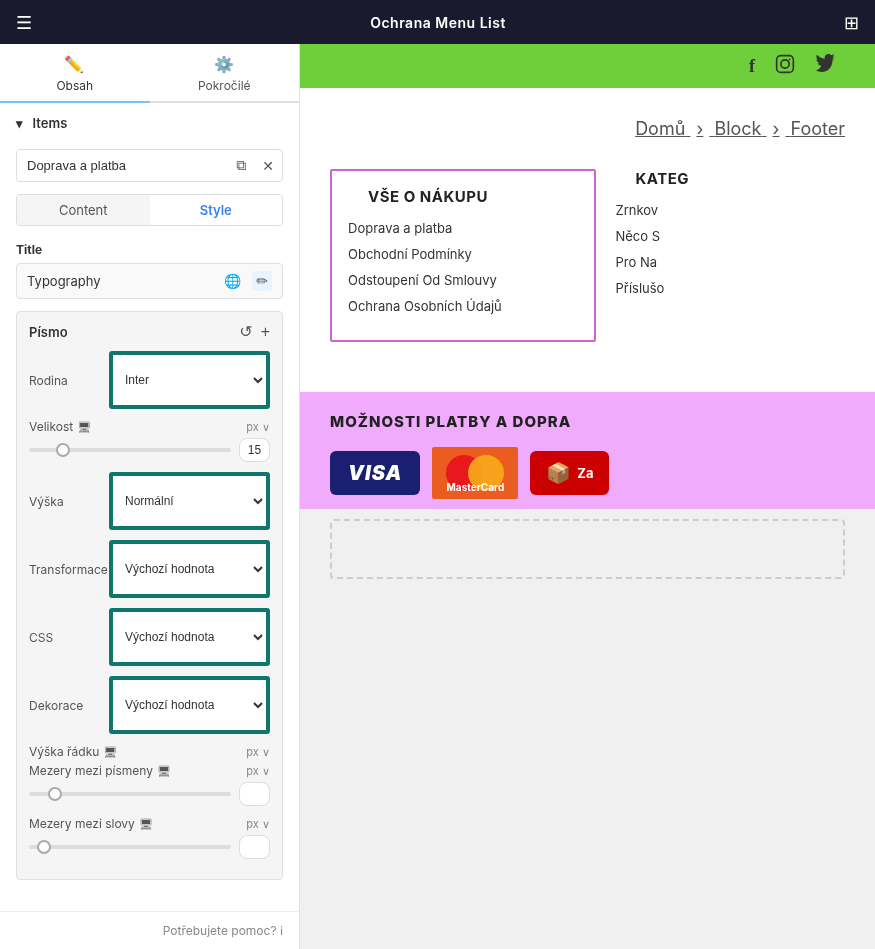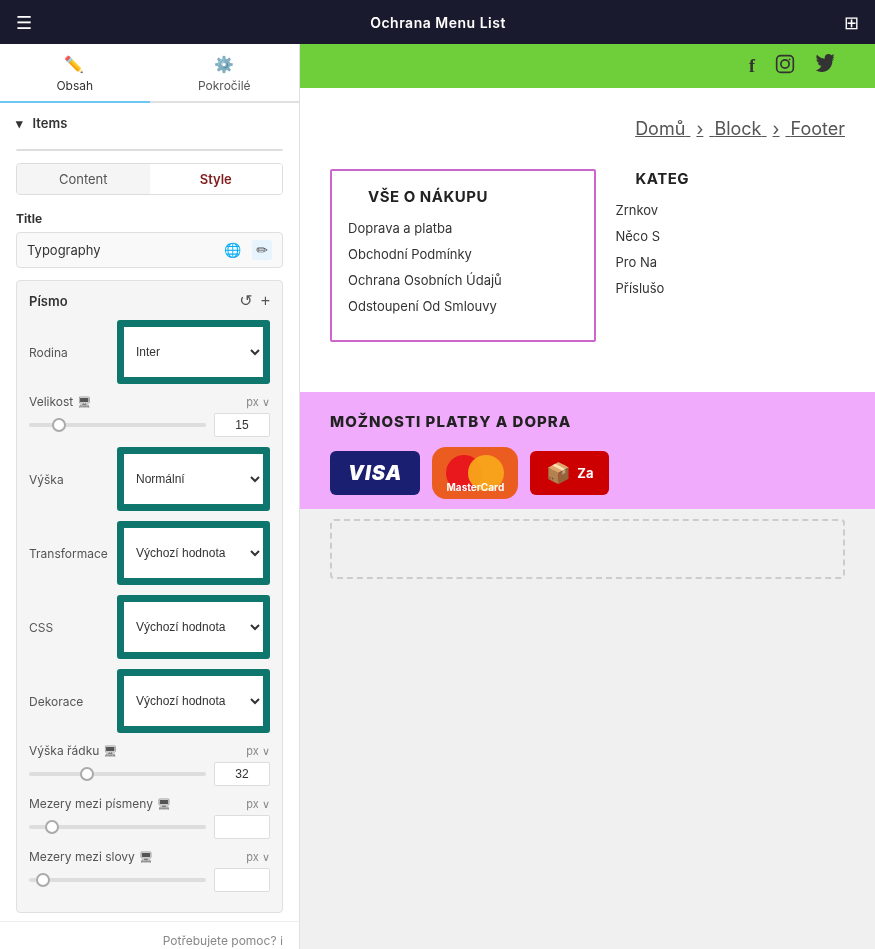--- a/index.html
+++ b/index.html
@@ -127,21 +127,21 @@
       text-align: center;
       padding: 7px;
       font-size: 13px;
       cursor: pointer;
       background: #f5f5f5;
       color: #555;
     }
     .cs-tab.active {
       background: #fff;
       font-weight: 600;
-      color: #7f1d1d;
+      color: #3b82f6;
     }
 
     
     .title-section {
       padding: 8px 16px 4px;
       flex-shrink: 0;
     }
     .section-label {
       font-size: 12px;
       font-weight: 700;
@@ -205,23 +205,22 @@
       margin-bottom: 10px;
     }
     .form-label {
       font-size: 12px;
       color: #555;
       flex-shrink: 0;
       min-width: 80px;
     }
     .form-select {
       flex: 1;
-      margin-left: 8px;
       padding: 17px 8px;
-      border: 7px solid #0f766e;
+      border: 4px solid #0f766e;
       border-radius: 3px;
       font-size: 12px;
       background: #fff;
       color: #333;
       cursor: pointer;
     }
 
     .velikost-row {
       display: flex;
       align-items: center;
@@ -255,24 +254,24 @@
     .slider::-webkit-slider-thumb {
       -webkit-appearance: none;
       width: 14px;
       height: 14px;
       border-radius: 50%;
       background: #fff;
       border: 2px solid #aaa;
       cursor: pointer;
     }
     .number-input {
-      width: 56px;
+      width: 31px;
       padding: 4px 6px;
       border: 1px solid #ddd;
-      border-radius: 2px;
+      border-radius: 8px;
       font-size: 12px;
       text-align: center;
       color: #333;
     }
 
     
     .help-footer {
       padding: 10px 16px;
       text-align: right;
       font-size: 12px;
@@ -381,21 +380,21 @@
       font-weight: 900;
       font-style: italic;
       padding: 10px 18px;
       border-radius: 6px;
       letter-spacing: 1px;
     }
 
     
     .mastercard-logo {
       background: #eb5c20;
-      border-radius: 14px;
+      border-radius: 2px;
       padding: 6px 14px;
       display: flex;
       align-items: center;
       gap: 0;
       position: relative;
       overflow: hidden;
     }
     .mc-circle-red {
       width: 36px;
       height: 36px;
@@ -566,24 +565,20 @@
           <option>None</option>
         </select>
       </div>
 
       <div class="velikost-row">
         <div class="velikost-label-row">
           <span>Výška řádku</span>
           <span class="monitor-icon">🖥</span>
         </div>
         <span class="px-label">px ∨</span>
-      </div>
-      <div class="slider-row">
-        <input type="range" class="slider" min="1" max="100" value="32" style="">
-        <input type="text" class="number-input" value="32" style="">
       </div>
 
       <div class="velikost-row">
         <div class="velikost-label-row">
           <span>Mezery mezi písmeny</span>
           <span class="monitor-icon">🖥</span>
         </div>
         <span class="px-label">px ∨</span>
       </div>
       <div class="slider-row">
@@ -638,22 +633,22 @@
         <span class="breadcrumb-sep">›</span>
         <span>Footer</span>
       </div>
 
       <div class="footer-sections">
 
         <div class="footer-col footer-col-highlighted">
           <div class="footer-col-title">VŠE O NÁKUPU</div>
           <a class="footer-link">Doprava a platba</a>
           <a class="footer-link">Obchodní Podmínky</a>
+          <a class="footer-link">Odstoupení Od Smlouvy</a>
           <a class="footer-link">Ochrana Osobních Údajů</a>
-          <a class="footer-link">Odstoupení Od Smlouvy</a>
         </div>
 
         <div class="footer-col" style="overflow:hidden;">
           <div class="footer-col-title">KATEG</div>
           <a class="footer-link">Zrnkov</a>
           <a class="footer-link">Něco S</a>
           <a class="footer-link">Pro Na</a>
           <a class="footer-link">Příslušo</a>
         </div>
       </div>

